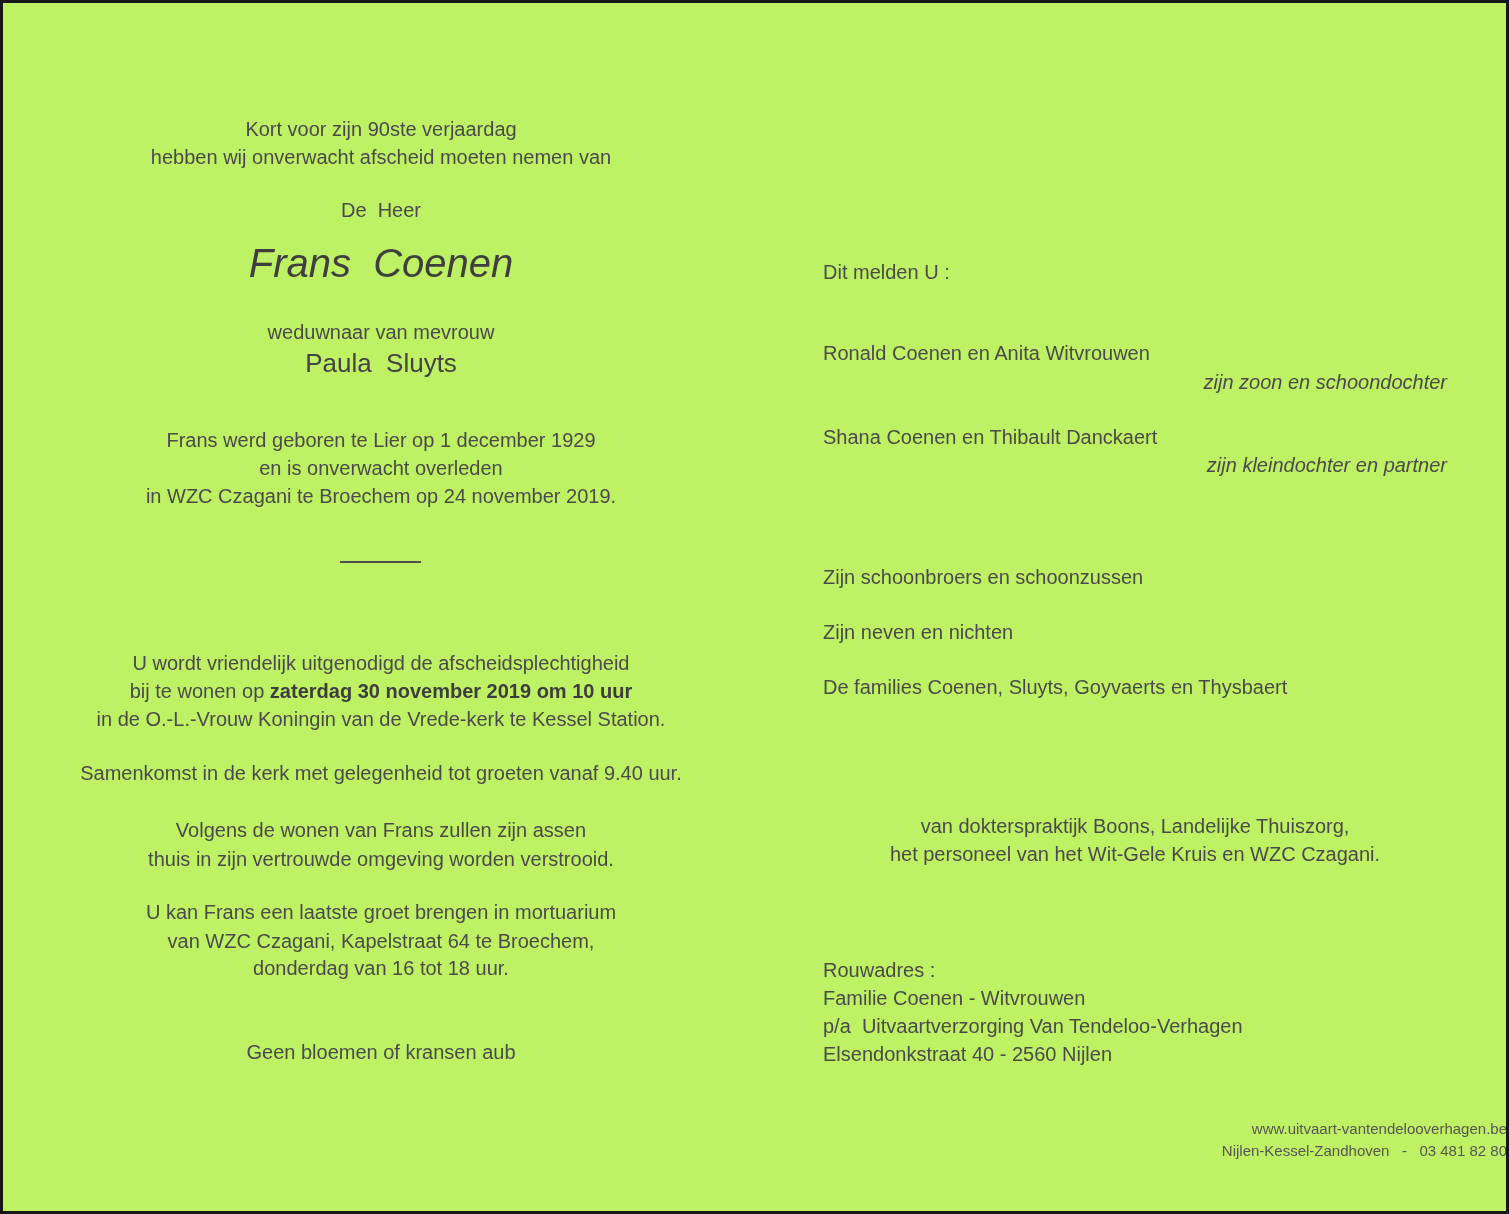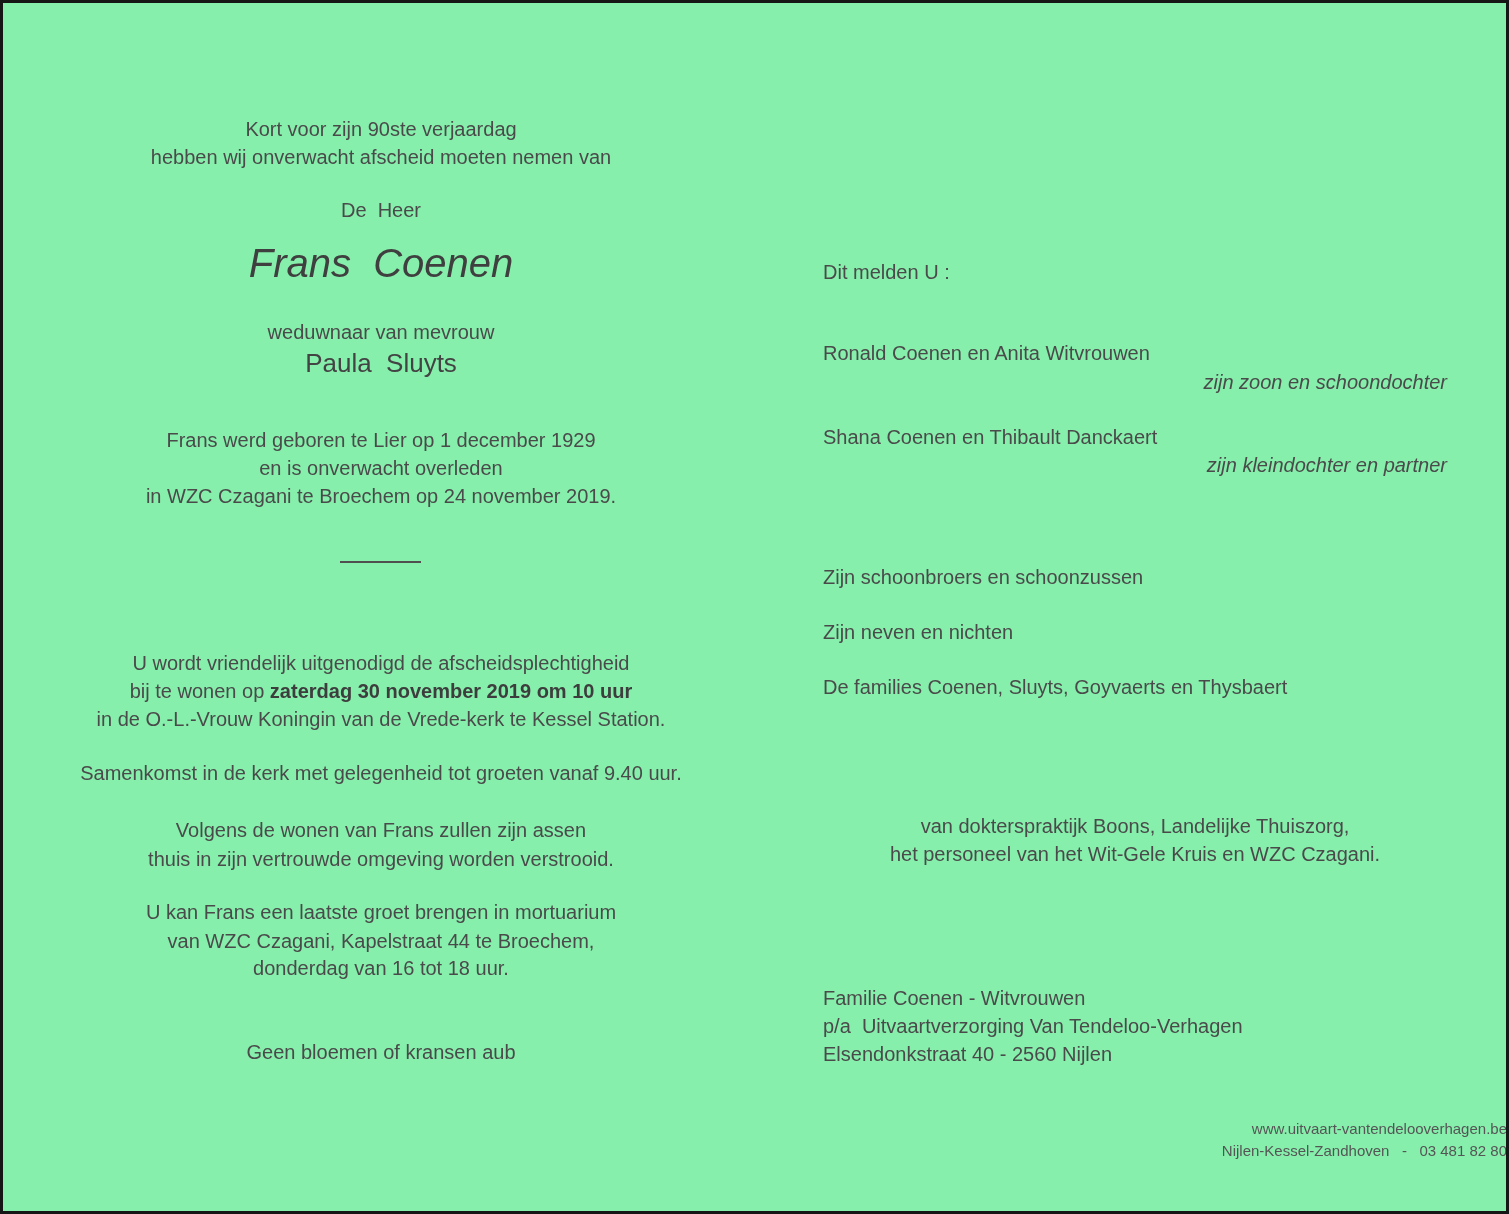--- a/index.html
+++ b/index.html
@@ -5,21 +5,21 @@
   html, body {
     margin: 0;
     padding: 0;
     background: #ffffff;
   }
   .page {
     position: relative;
     width: 1509px;
     height: 1214px;
     box-sizing: border-box;
-    background: #86efac;
+    background: #bef264;
     border: 3px solid #161616;
     overflow: hidden;
     font-family: "Liberation Sans", "DejaVu Sans", sans-serif;
   }
   .txt {
     position: absolute;
     white-space: pre;
     color: #4a4a4a;
     font-size: 20px;
     line-height: 26px;
@@ -101,40 +101,41 @@
   <div class="txt lcol" style="top:647px">U wordt vriendelijk uitgenodigd de afscheidsplechtigheid</div>
   <div class="txt lcol" style="top:675px"><span>bij te wonen op </span><span class="bold">zaterdag 30 november 2019 om 10 uur</span></div>
   <div class="txt lcol" style="top:703px">in de O.-L.-Vrouw Koningin van de Vrede-kerk te Kessel Station.</div>
 
   <div class="txt lcol" style="top:757px">Samenkomst in de kerk met gelegenheid tot groeten vanaf 9.40 uur.</div>
 
   <div class="txt lcol" style="top:814px">Volgens de wonen van Frans zullen zijn assen</div>
   <div class="txt lcol" style="top:843px">thuis in zijn vertrouwde omgeving worden verstrooid.</div>
 
   <div class="txt lcol" style="top:896px">U kan Frans een laatste groet brengen in mortuarium</div>
-  <div class="txt lcol" style="top:925px">van WZC Czagani, Kapelstraat 44 te Broechem,</div>
+  <div class="txt lcol" style="top:925px">van WZC Czagani, Kapelstraat 64 te Broechem,</div>
   <div class="txt lcol" style="top:952px">donderdag van 16 tot 18 uur.</div>
 
   <div class="txt lcol" style="top:1036px">Geen bloemen of kransen aub</div>
 
   <div class="txt rcol" style="top:256px">Dit melden U :</div>
 
   <div class="txt rcol" style="top:337px">Ronald Coenen en Anita Witvrouwen</div>
   <div class="txt rcol" style="top:421px">Shana Coenen en Thibault Danckaert</div>
 
   <div class="txt rcol relation" style="top:366px">zijn zoon en schoondochter</div>
   <div class="txt rcol relation" style="top:449px">zijn kleindochter en partner</div>
 
   <div class="txt rcol" style="top:561px">Zijn schoonbroers en schoonzussen</div>
   <div class="txt rcol" style="top:616px">Zijn neven en nichten</div>
   <div class="txt rcol" style="top:671px">De families Coenen, Sluyts, Goyvaerts en Thysbaert</div>
 
   <div class="txt rcol centered" style="top:810px">van dokterspraktijk Boons, Landelijke Thuiszorg,</div>
   <div class="txt rcol centered" style="top:838px">het personeel van het Wit-Gele Kruis en WZC Czagani.</div>
 
+  <div class="txt rcol" style="top:954px">Rouwadres :</div>
   <div class="txt rcol" style="top:982px">Familie Coenen - Witvrouwen</div>
   <div class="txt rcol" style="top:1010px">p/a  Uitvaartverzorging Van Tendeloo-Verhagen</div>
   <div class="txt rcol" style="top:1038px">Elsendonkstraat 40 - 2560 Nijlen</div>
 
   <div class="footer-line" style="top:1116px">www.uitvaart-vantendelooverhagen.be</div>
   <div class="footer-line" style="top:1138px">Nijlen-Kessel-Zandhoven   -   03 481 82 80</div>
 
 </div>
 
 </body></html>

